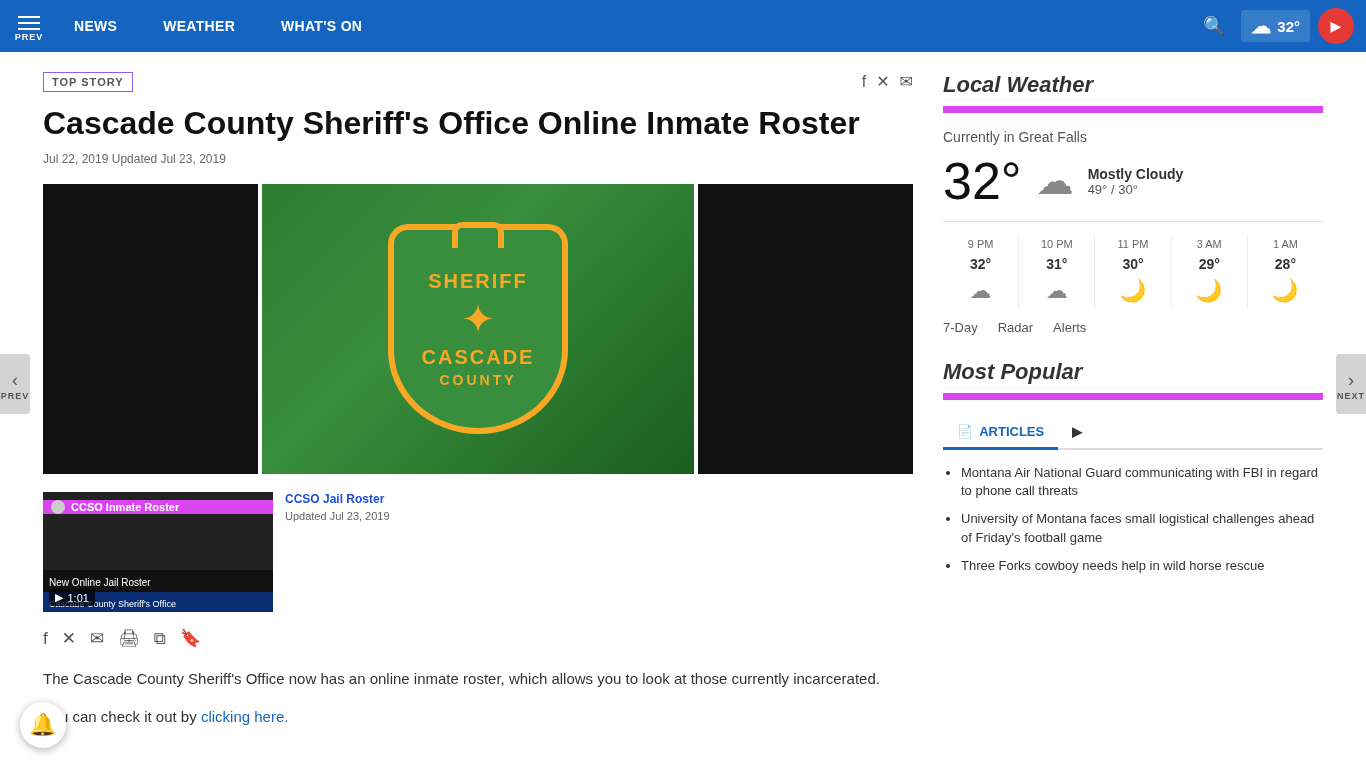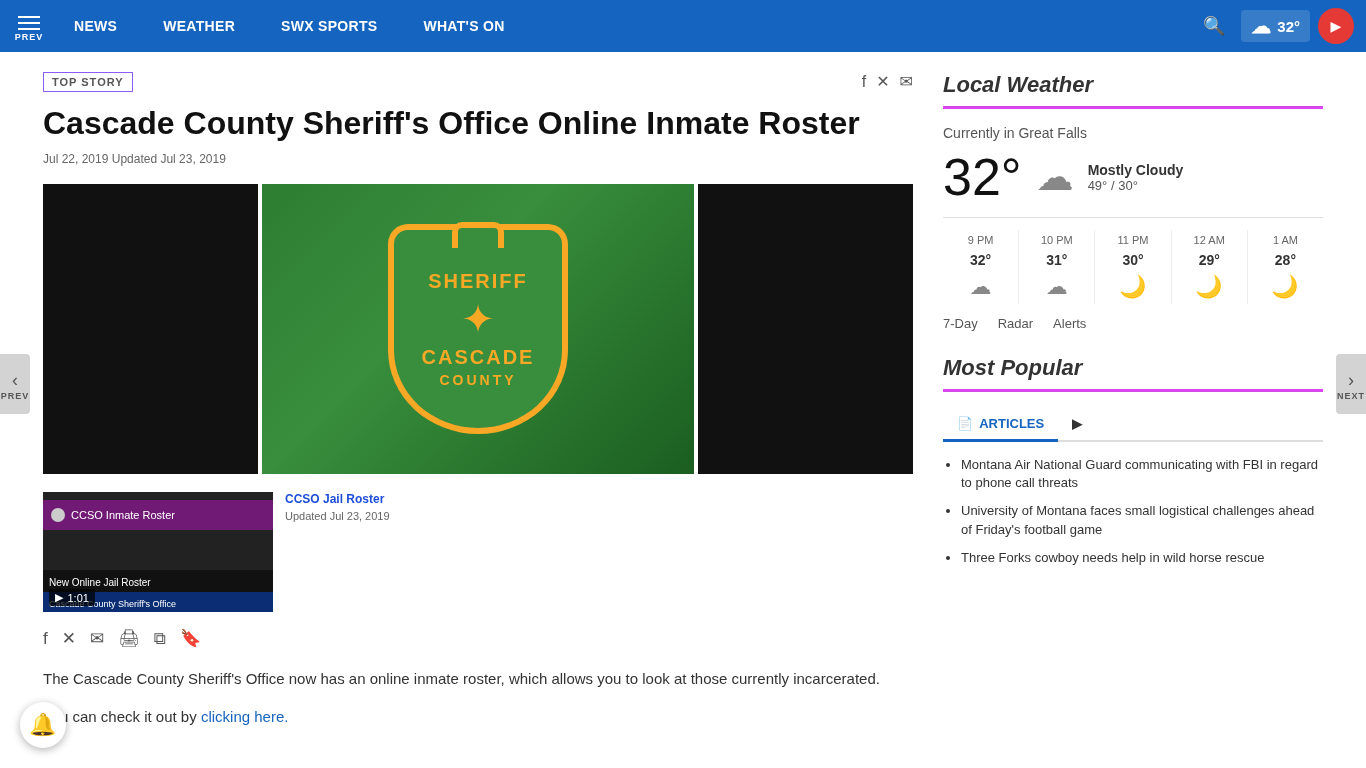--- a/index.html
+++ b/index.html
@@ -137,21 +137,21 @@
     
     .article-body { font-size: 15px; line-height: 1.6; color: #333; }
     .article-body p { margin-bottom: 14px; }
     .article-link { color: #1565c0; text-decoration: none; }
 
     
     .sidebar-section { margin-bottom: 24px; }
     .sidebar-title {
       font-size: 22px; font-style: italic; font-weight: 700;
       color: #333; padding-bottom: 8px;
-      border-bottom: 3px solid #d946ef; margin-bottom: 16px;
+      border-bottom: 7px solid #d946ef; margin-bottom: 16px;
     }
 
     
     .weather-location { font-size: 14px; color: #555; margin-bottom: 6px; }
     .weather-current { display: flex; align-items: center; gap: 14px; margin-bottom: 10px; }
     .weather-temp-big { font-size: 52px; font-weight: 300; color: #111; }
     .weather-cloud-icon { font-size: 38px; color: #888; }
     .weather-desc { font-size: 14px; color: #333; font-weight: 600; }
     .weather-hi-lo { font-size: 13px; color: #555; }
     .weather-hourly { display: flex; gap: 0; border-top: 1px solid #ddd; padding-top: 12px; }
@@ -213,21 +213,20 @@
       <span style="display:block;width:22px;height:2px;background:#fff;"></span>
       <span style="display:block;width:22px;height:2px;background:#fff;"></span>
     </div>
     <span style="color:#fff;font-size:9px;font-weight:700;letter-spacing:1px;margin-top:-4px;">PREV</span>
   </div>
 
 
   <div class="nav-links">
     <a class="nav-link">NEWS</a>
     <a class="nav-link">WEATHER</a>
-    <a class="nav-link">SWX SPORTS</a>
     <a class="nav-link">WHAT'S ON</a>
   </div>
 
   <div class="nav-right">
     <span class="nav-search-icon">🔍</span>
     <div class="nav-weather-widget">
       <span class="nav-weather-icon">☁</span>
       <span>32°</span>
     </div>
     <button class="nav-live-btn">▶</button>
@@ -287,21 +286,21 @@
               <div class="badge-text-bottom">COUNTY</div>
             </div>
           </div>
         </div>
         <div class="media-right"></div>
       </div>
 
       <div class="video-thumb-row">
         <div class="video-thumb">
           <div style="background:#222;width:100%;height:100%;position:relative;">
-            <div style="background:#701a75;padding:8px 8px;position:absolute;top:8px;left:0;right:0;">
+            <div style="background:#d946ef;padding:0 8px;position:absolute;top:8px;left:0;right:0;font-weight:bold;">
               <div style="display:flex;align-items:center;gap:6px;">
                 <span style="width:14px;height:14px;border-radius:50%;background:#ccc;display:inline-block;"></span>
                 <span style="color:#fff;font-size:11px;">CCSO Inmate Roster</span>
               </div>
             </div>
             <div style="position:absolute;bottom:20px;left:0;right:0;background:rgba(0,0,0,0.5);padding:3px 6px;">
               <span style="color:#fff;font-size:10px;">New Online Jail Roster</span>
             </div>
             <div style="position:absolute;bottom:0;left:0;right:0;background:rgba(0,50,150,0.7);padding:2px 6px;">
               <span style="color:#fff;font-size:9px;">Cascade County Sheriff's Office</span>
@@ -365,21 +364,21 @@
     <span class="weather-hour-label">10 PM</span>
     <span class="weather-hour-temp">31°</span>
     <span class="weather-hour-icon">☁</span>
   </div>
             <div class="weather-hour">
     <span class="weather-hour-label">11 PM</span>
     <span class="weather-hour-temp">30°</span>
     <span class="weather-hour-icon">🌙</span>
   </div>
             <div class="weather-hour">
-    <span class="weather-hour-label">12 AM</span>
+    <span class="weather-hour-label">3 AM</span>
     <span class="weather-hour-temp">29°</span>
     <span class="weather-hour-icon">🌙</span>
   </div>
             <div class="weather-hour">
     <span class="weather-hour-label">1 AM</span>
     <span class="weather-hour-temp">28°</span>
     <span class="weather-hour-icon">🌙</span>
   </div>
           </div>
 

